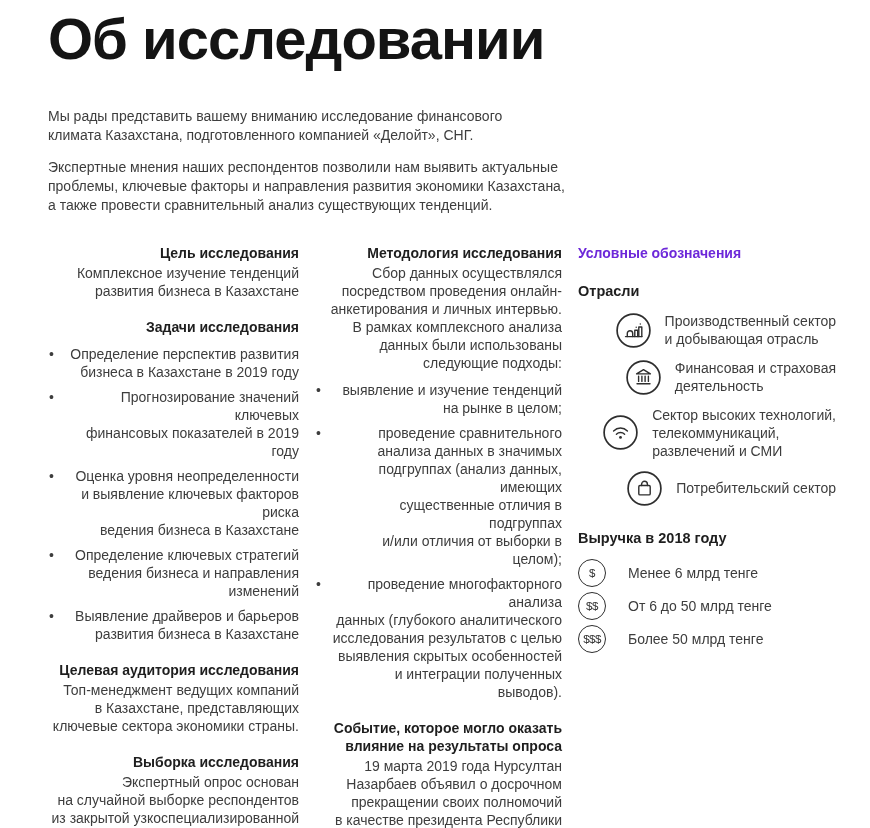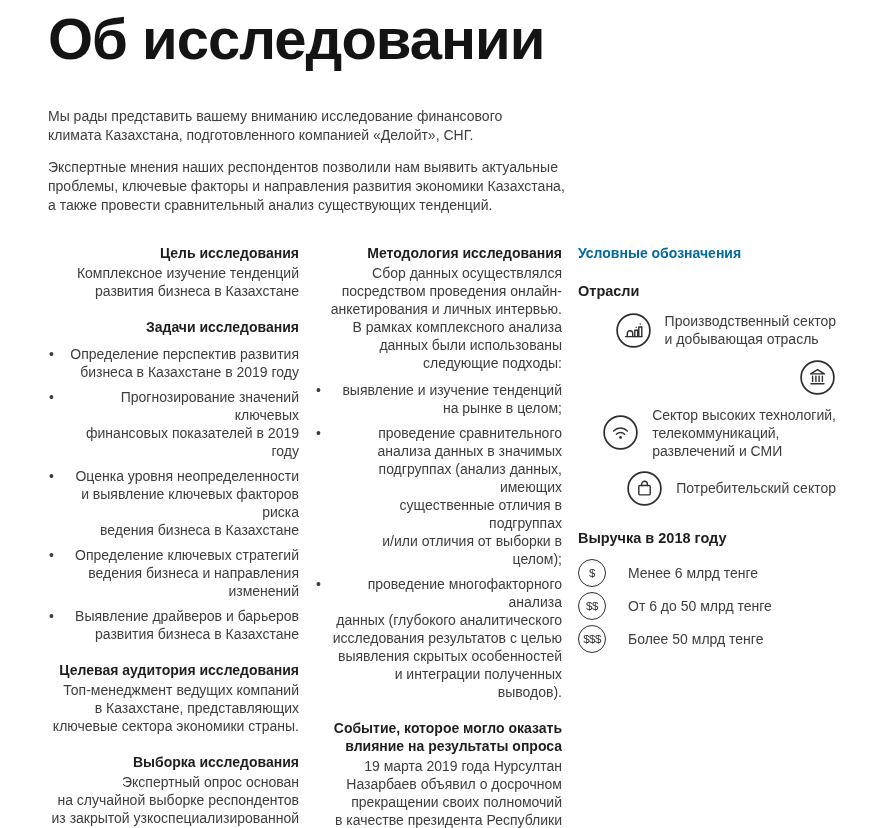--- a/index.html
+++ b/index.html
@@ -146,21 +146,21 @@
 в качестве президента Республики
 Казахстан. Для того чтобы избежать
 импульсивных оценок текущей
 политической и экономической ситуации
 в стране, опрос приостанавливался
 до 24 марта 2019 года.</p>
       </div>
     </div>
 
     <div class="col">
-      <h3 class="legend-heading" style="color: #0369a1;">Условные обозначения</h3>
+      <h3 class="legend-heading" style="color: #6d28d9;">Условные обозначения</h3>
 
       <h3 class="group-heading">Отрасли</h3>
 
       <div class="icon-row">
         <span class="icon">
           <svg width="37" height="37" viewBox="0 0 37 37" class="ind-icon">
             <circle cx="18.5" cy="18.5" r="16.4" stroke-width="1.7"></circle>
             <path d="M10.5 24.6 H27"></path>
             <path d="M12.3 24.6 v-3.1 a2.7 2.7 0 0 1 5.4 0 v3.1"></path>
             <path d="M19.8 24.6 v-6.4 h2.9 v6.4"></path>
@@ -175,20 +175,22 @@
 
       <div class="icon-row">
         <span class="icon">
           <svg width="37" height="37" viewBox="0 0 37 37" class="ind-icon">
             <circle cx="18.5" cy="18.5" r="16.4" stroke-width="1.7"></circle>
             <path d="M11.6 14.9 L18.5 10.6 L25.4 14.9 Z"></path>
             <path d="M13.6 17.2 V22.4 M16.9 17.2 V22.4 M20.1 17.2 V22.4 M23.4 17.2 V22.4"></path>
             <path d="M12 24.7 H25"></path>
           </svg>
         </span>
+        <span class="icon-label">Финансовая и страховая
+деятельность</span>
       </div>
 
       <div class="icon-row">
         <span class="icon">
           <svg width="37" height="37" viewBox="0 0 37 37" class="ind-icon">
             <circle cx="18.5" cy="18.5" r="16.4" stroke-width="1.7"></circle>
             <path d="M11.6 16.9 a9.8 9.8 0 0 1 13.8 0"></path>
             <path d="M14.4 20.2 a5.9 5.9 0 0 1 8.2 0"></path>
             <circle cx="18.5" cy="23.4" r="1.4" fill="#2e2e2e" stroke="none"></circle>
           </svg>

